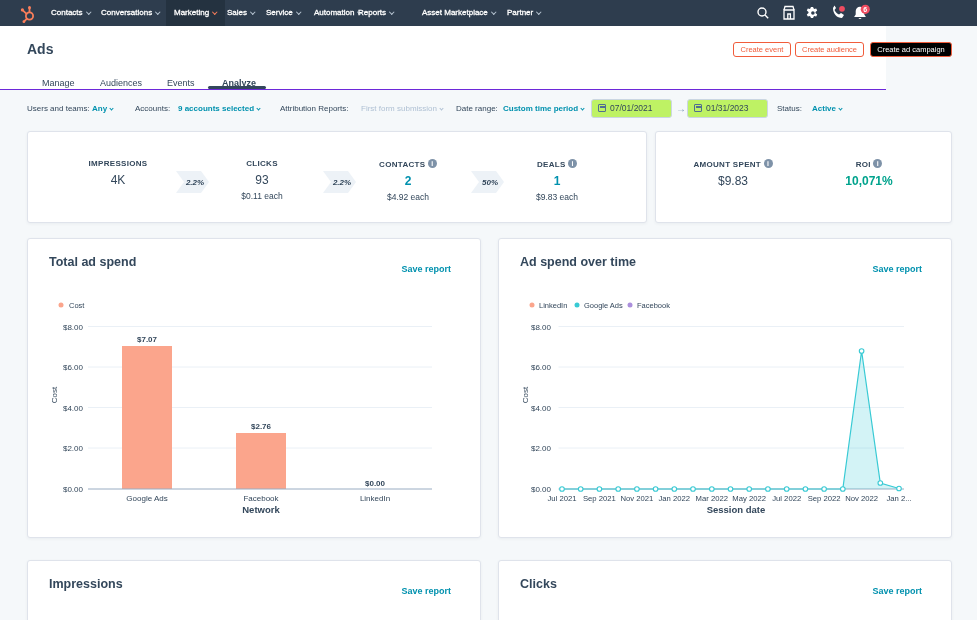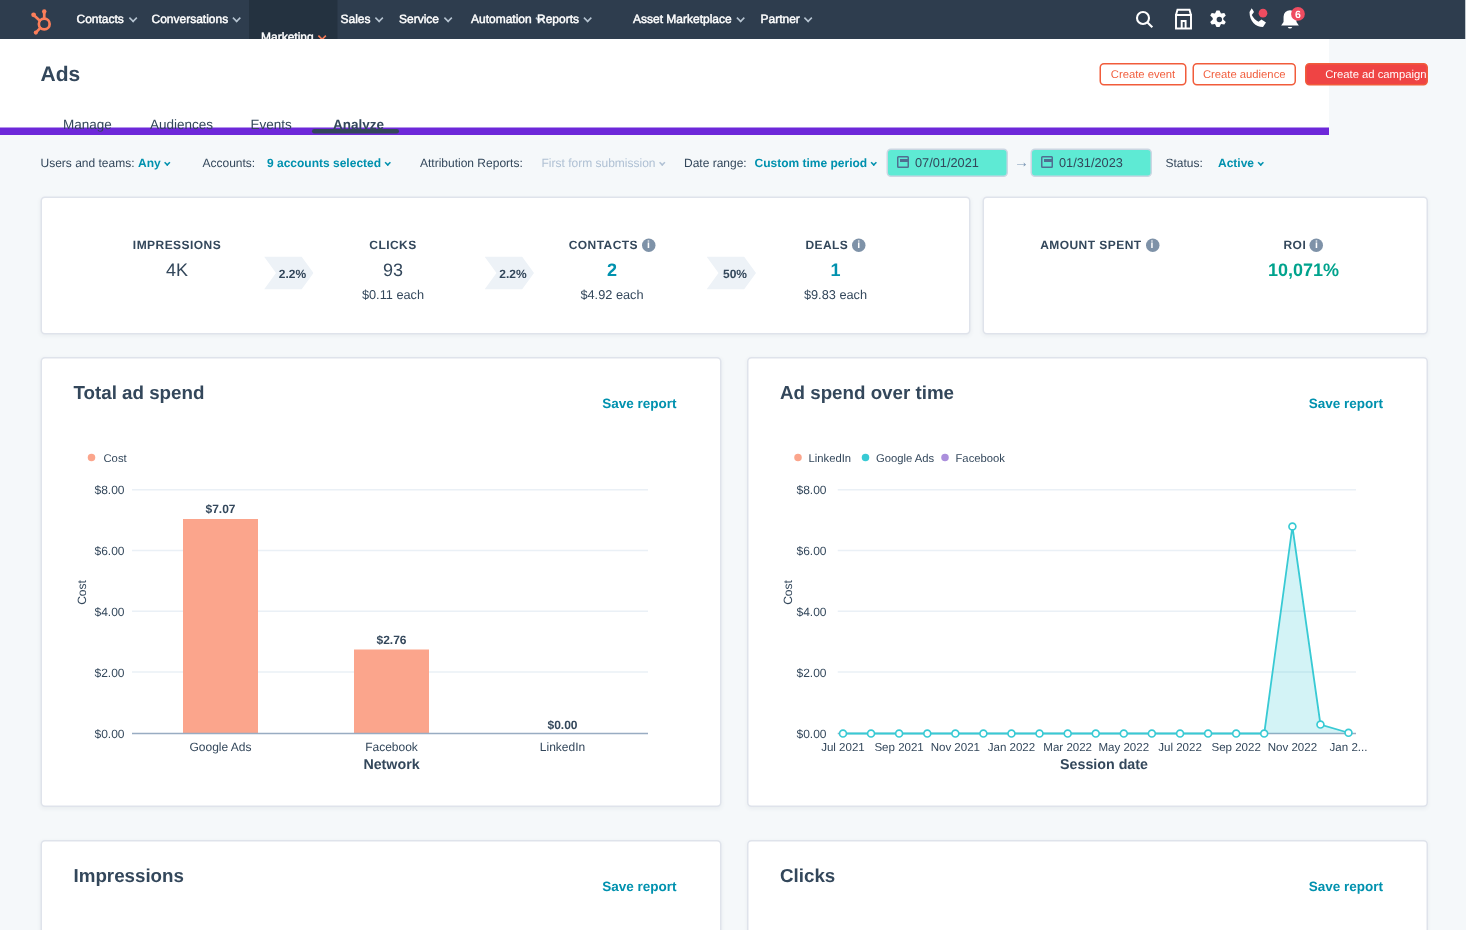--- a/index.html
+++ b/index.html
@@ -4,54 +4,54 @@
 <style>
 * { margin:0; padding:0; box-sizing:border-box; }
 html,body { width:977px; height:620px; overflow:hidden; }
 body { font-family:"Liberation Sans", sans-serif; background:#f5f8fa; position:relative; }
 #page { position:absolute; left:0; top:0; width:977px; height:620px; }
 
 
 #nav { position:absolute; left:0; top:0; width:977px; height:26px; background:#2e3d4e; }
 .navitem { position:absolute; top:0; height:26px; line-height:26px; color:#ffffff; font-size:8px; font-weight:400; white-space:nowrap; -webkit-text-stroke:0.3px #fff; }
 .car { display:inline-block; width:3.5px; height:3.5px; border-right:1px solid #b7c5d2; border-bottom:1px solid #b7c5d2; transform:rotate(45deg); vertical-align:2px; margin-left:4px; }
-#navMarketing { background:#243240; padding:12px 8px; }
+#navMarketing { background:#243240; padding:0 8px; }
 #navMarketing .car { border-color:#fb7e5a; }
 .navico { position:absolute; top:0; height:26px; }
 
 
-#hdr { position:absolute; left:0; top:26px; width:886px; height:64px; background:#ffffff; border-bottom:5px solid #6d28d9; }
+#hdr { position:absolute; left:0; top:26px; width:886px; height:64px; background:#ffffff; border-bottom:1px solid #6d28d9; }
 #hdr h1 { position:absolute; left:27px; top:14.5px; font-size:14px; font-weight:700; color:#33475b; }
 .btn { position:absolute; top:16px; height:15px; line-height:13px; font-size:7.5px; font-weight:400; text-align:center; border-radius:3px; white-space:nowrap; }
 .btn.outline { border:1px solid #f15c3b; color:#f15c3b; background:#fff; }
-.btn.solid { background:#ef4444; color:#fff; border:1px solid #f15c3b;text-align:right; }
+.btn.solid { background:#000000; color:#fff; border:1px solid #f15c3b; }
 .tab { position:absolute; top:52px; height:18px; font-size:9px; color:#33475b; }
 .tab.active { font-weight:700; }
 #tabline { position:absolute; left:208px; top:59.5px; width:58px; height:3px; background:#33475b; border-radius:2px; }
 
 
 #filters { position:absolute; left:27px; top:104px; width:950px; height:18px; font-size:8px; color:#33475b; white-space:nowrap; }
 .fval { color:#0091ae; font-weight:700; }
 .fval.dis { color:#b0c1d4; font-weight:400; }
 .fcar { border-color:#7c98b6; margin-left:3px; width:3px; height:3px; vertical-align:1.5px; }
 .fval .fcar { border-color:#0091ae; }
 .fval.dis .fcar { border-color:#b0c1d4; }
-.dateinput { position:absolute; top:-5px; height:19px; width:81px; background:#5eead4; border:1px solid #cbd6e2; border-radius:3px; font-size:8.5px; color:#33475b; line-height:17px; padding-left:6px; }
+.dateinput { position:absolute; top:-5px; height:19px; width:81px; background:#bef264; border:1px solid #cbd6e2; border-radius:3px; font-size:8.5px; color:#33475b; line-height:17px; padding-left:6px; }
 .calico { display:inline-block; position:relative; width:8px; height:8px; border:1px solid #506e91; border-radius:1px; margin-right:4px; vertical-align:-1px; }
 .calico:before { content:""; position:absolute; left:1px; top:1px; width:6px; height:1.5px; background:#506e91; }
 
 
 .card { position:absolute; background:#fff; border:1px solid #dfe3eb; border-radius:3px; box-shadow:0 1px 3px rgba(45,62,80,.06); }
 .mlabel { font-size:8px; font-weight:700; color:#33475b; letter-spacing:.3px; text-align:center; }
 .mvalue { font-size:12px; line-height:21px; color:#33475b; text-align:center; margin-top:1.5px; }
 .mvalue.teal { color:#0091ae; font-weight:700; }
 .msub { font-size:8.5px; color:#33475b; text-align:center; margin-top:0.5px; }
 .marrow { position:absolute; width:33px; height:22px; }
 .marrow svg { position:absolute; left:0; top:0; }
-.marrow span { position:absolute; left:8px; top:7px; width:22px; font-size:8px; font-weight:700; color:#33475b; text-align:center; }
+.marrow span { position:absolute; left:8px; top:7px; width:22px; font-size:8px; font-weight:700; color:#33475b; text-align:center;font-style:italic; }
 .info { display:inline-block; width:9px; height:9px; border-radius:50%; background:#7e92a8; color:#fff; font-size:7px; line-height:9px; text-align:center; font-weight:700; vertical-align:1px; }
 
 .ctitle { position:absolute; left:21px; top:16px; font-size:12.5px; font-weight:700; color:#33475b; }
 .savereport { position:absolute; right:29px; top:25px; font-size:9px; font-weight:700; color:#0091ae;padding-left:11px; }
 </style>
 </head>
 <body>
 <div id="page">
 
   <div id="nav">
@@ -170,20 +170,21 @@
     <div class="marrow" style="left:443px; top:39px;">
       <svg width="33" height="22" viewBox="0 0 33 22">
           <polygon points="0,0 25,0 33,11 25,22 0,22 8,11" fill="#edf2f7"></polygon>
         </svg>
       <span>50%</span>
     </div>
   </div>
   <div class="card" id="mcard2" style="left:655px; top:131px; width:297px; height:92px;">
     <div style="position:absolute; left:17px; top:27px; width:120px;">
       <div class="mlabel">AMOUNT SPENT <span class="info">i</span></div>
+      <div class="mvalue">$9.83</div>
     </div>
     <div style="position:absolute; left:153px; top:27px; width:120px;">
       <div class="mlabel">ROI <span class="info">i</span></div>
       <div class="mvalue" style="color:#00a38d; font-weight:700;">10,071%</div>
     </div>
   </div>
 
   <div class="card" id="chart1" style="left:27px; top:238px; width:454px; height:300px;">
     <div class="ctitle">Total ad spend</div>
     <div class="savereport">Save report</div>

